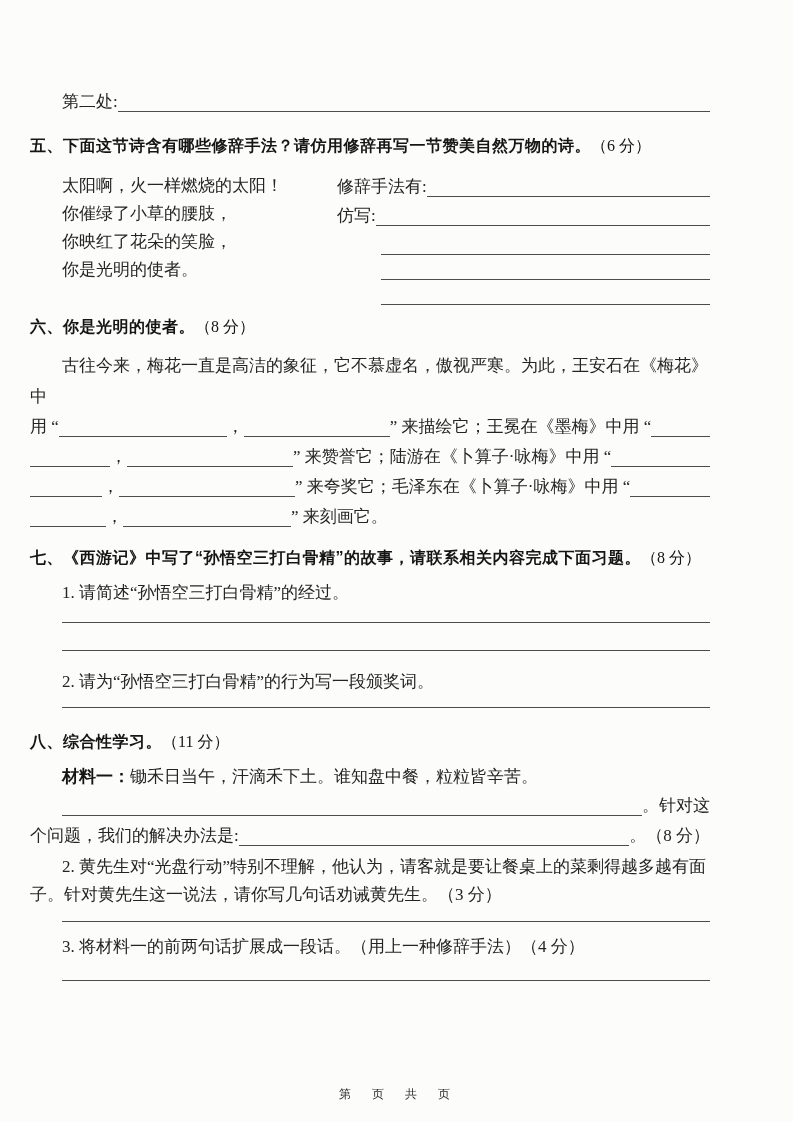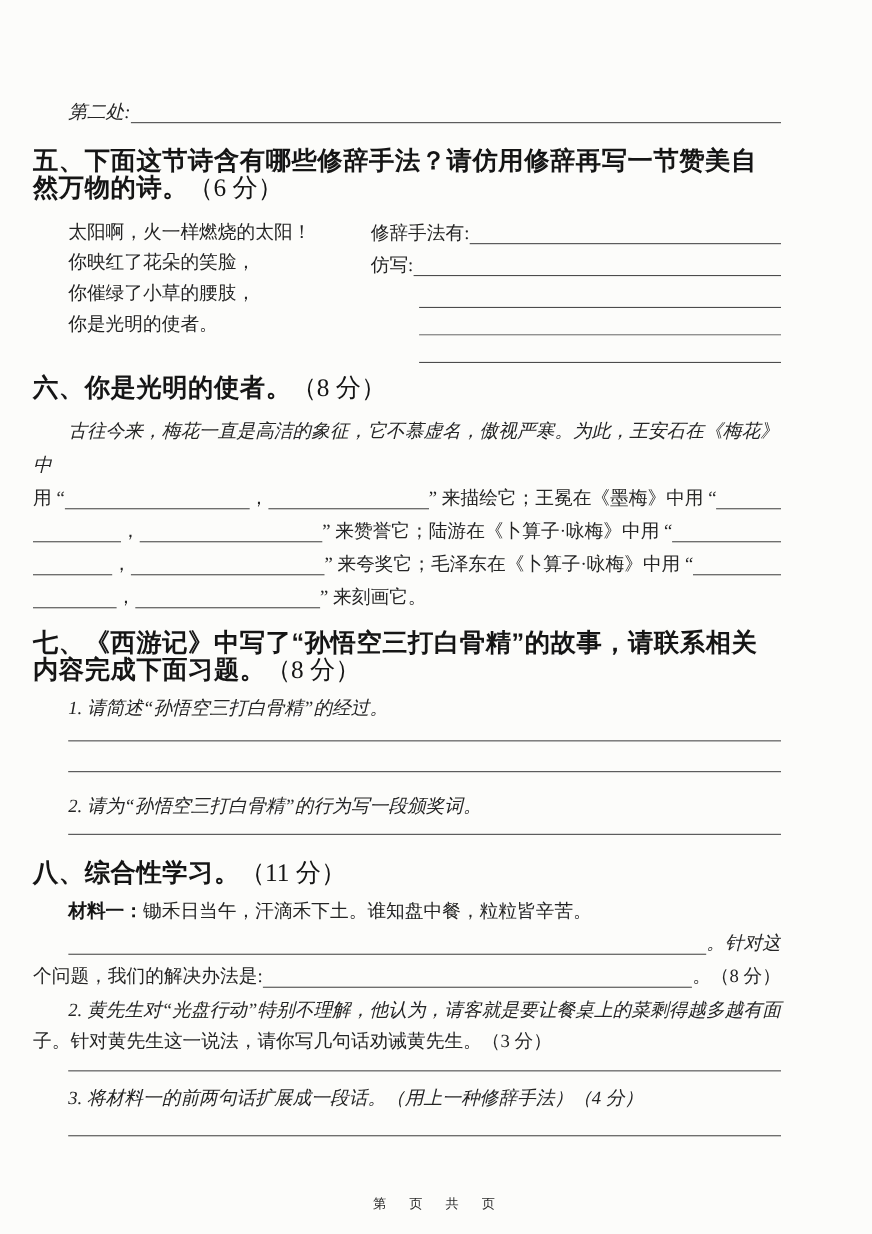--- a/index.html
+++ b/index.html
@@ -11,35 +11,35 @@
     box-sizing:border-box;
     padding:88px 83px 0 30px;
     font-family:"Liberation Serif","DejaVu Serif",serif;
     font-size:17px;
     color:#242424;
     overflow:hidden;
   }
   .qheader{
     font-family:"Liberation Sans","DejaVu Sans",sans-serif;
     font-weight:700;
-    font-size:23px;
+    font-size:16px;
     line-height:24px;
     color:#151515;
     letter-spacing:.5px;
   }
   .qheader .score{
     font-family:"Liberation Serif","DejaVu Serif",serif;
     font-weight:400;
     letter-spacing:0;
   }
   .t{white-space:nowrap;}
   .fillrow{display:flex;align-items:flex-start;line-height:28px;overflow:hidden;}
   .fillrow .blank{border-bottom:1.4px solid #4c4c4c;height:23px;}
   .grow{flex:1 1 auto;}
-  .indent{margin-left:32px;font-style:italic;}
+  .indent{margin-left:32px;}
   .para{line-height:28px;}
   .jpara{text-align:justify;line-height:30px;text-indent:32px;}
   .mlabel{
     font-family:"Liberation Sans","DejaVu Sans",sans-serif;
     font-weight:700;color:#151515;
   }
   .ansline{border-bottom:1.4px solid #4c4c4c;height:0;}
   
   .q5body{display:flex;margin-top:14px;}
   .poem{width:275px;margin-left:32px;line-height:28px;}
@@ -76,22 +76,22 @@
     <span class="blank grow"></span>
   </div>
 
   <div class="qheader" style="margin-top:18px;">
     <span>五、下面这节诗含有哪些修辞手法？请仿用修辞再写一节赞美自然万物的诗。</span><span class="score">（6 分）</span>
   </div>
 
   <div class="q5body">
     <div class="poem">
       <div class="poemline">太阳啊，火一样燃烧的太阳！</div>
+      <div class="poemline">你催绿了小草的腰肢，</div>
       <div class="poemline">你映红了花朵的笑脸，</div>
-      <div class="poemline">你催绿了小草的腰肢，</div>
       <div class="poemline">你是光明的使者。</div>
     </div>
     <div class="q5right">
       <div class="fillrow">
         <span class="t">修辞手法有:</span>
         <span class="blank grow"></span>
       </div>
       <div class="fillrow">
         <span class="t">仿写:</span>
         <span class="blank grow"></span>

